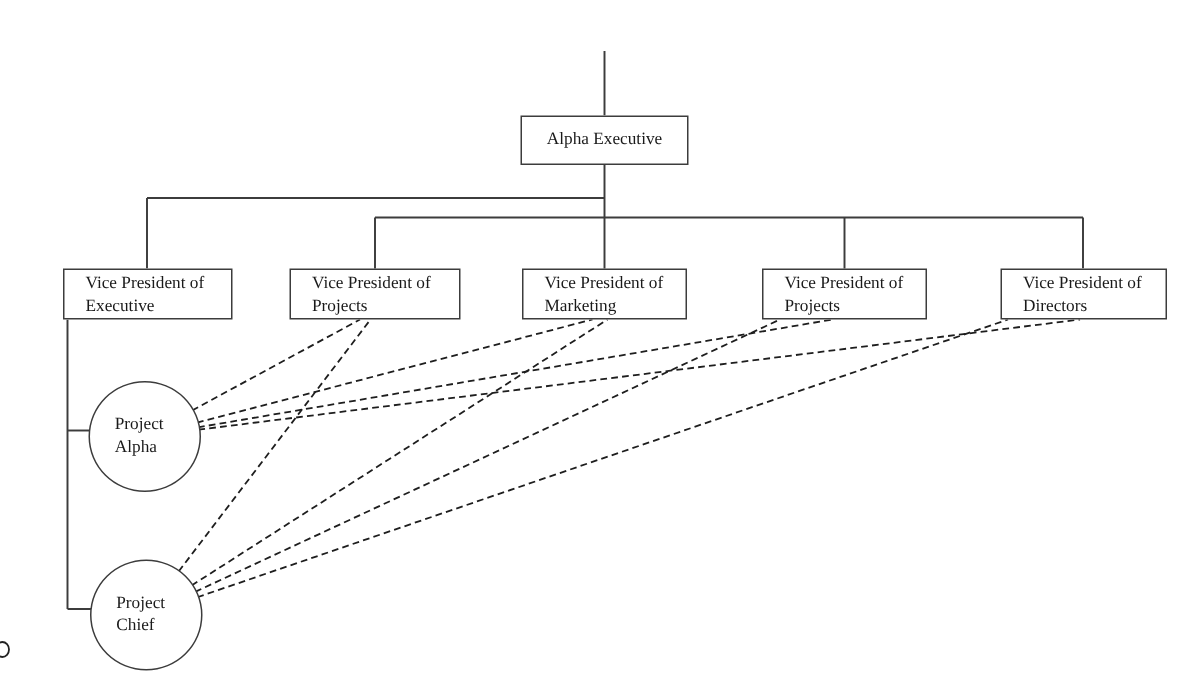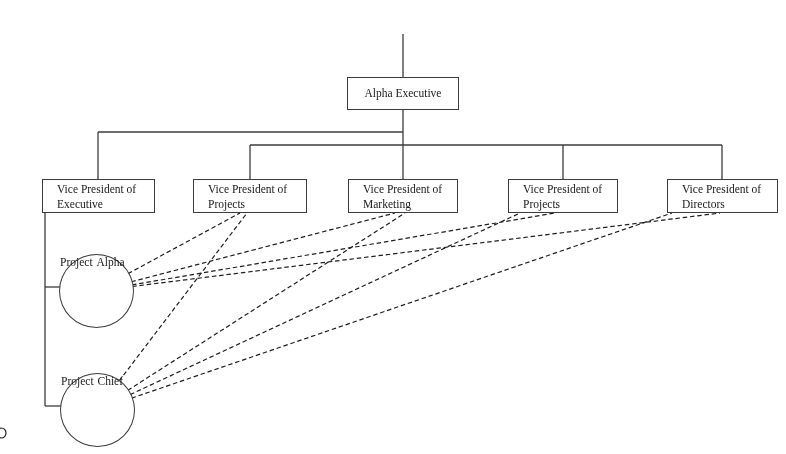--- a/index.html
+++ b/index.html
@@ -24,21 +24,21 @@
   .node.center{
     display:flex;align-items:center;justify-content:center;
     text-align:center;
   }
   .node.vp{
     padding:2px 0 0 14px;
     text-align:left;
   }
   .node.circle{
     border-radius:50%;
-    display:flex;flex-direction:row;align-items:flex-start;justify-content:center;
+    display:flex;flex-direction:column;align-items:center;justify-content:center;
     text-align:left;
   }
   .node.circle span{display:block;width:40px;}
 </style>
 </head>
 <body>
 
 <div id="canvas">
 
   <svg class="wires" width="786" height="454" viewBox="0 0 786 454">

